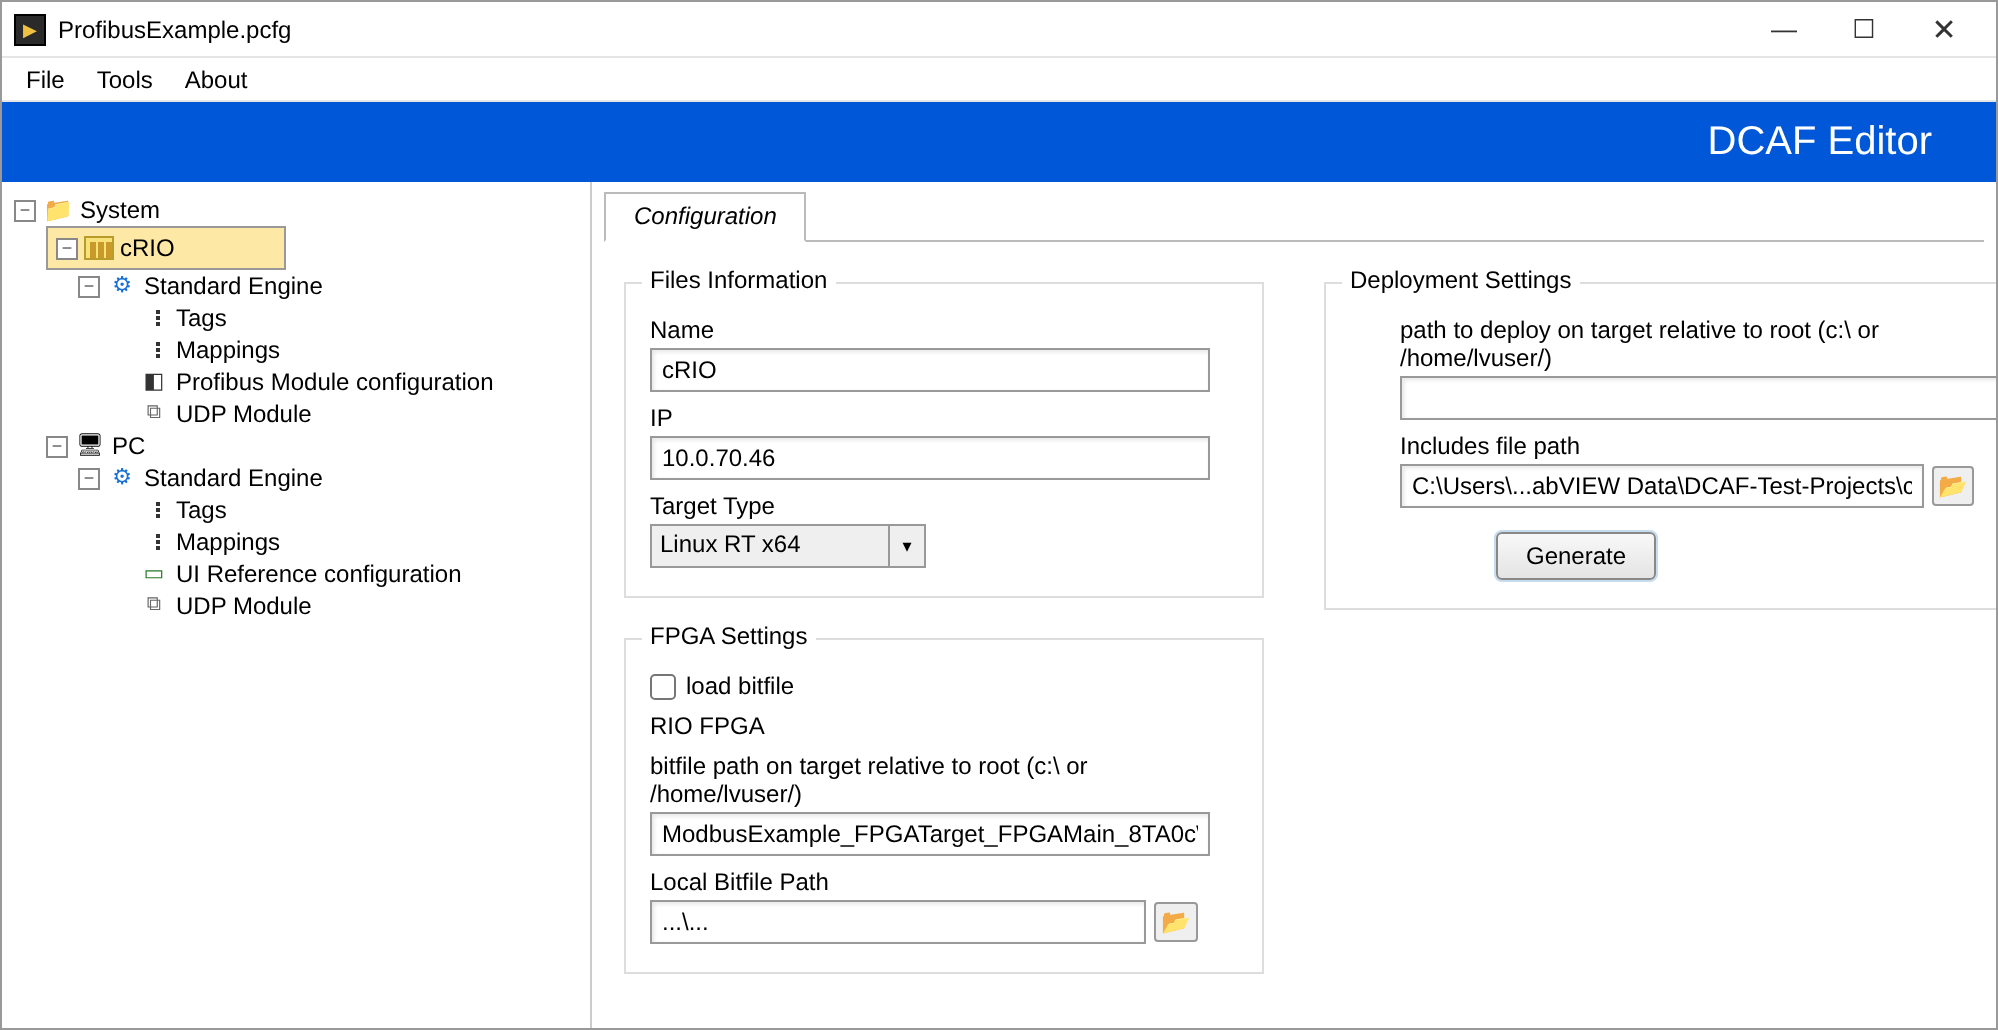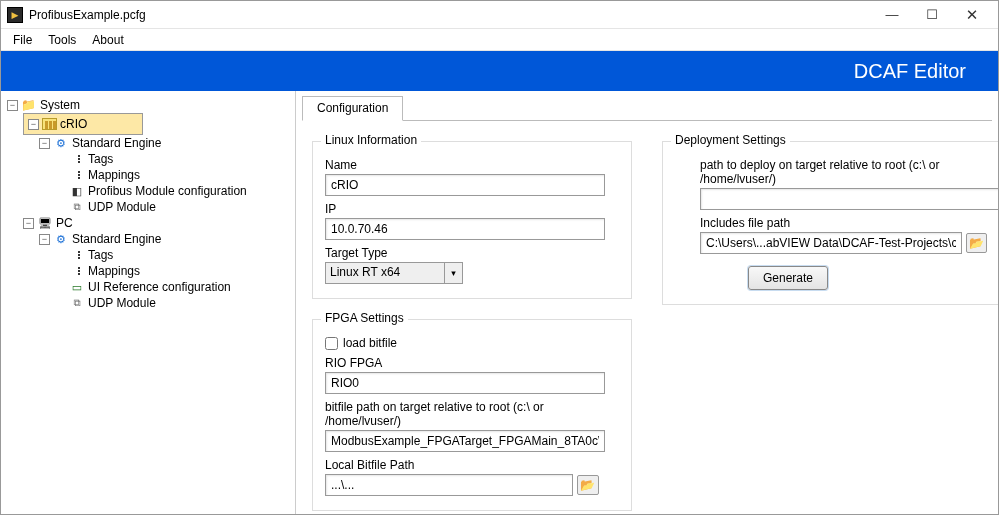--- a/index.html
+++ b/index.html
@@ -29,21 +29,21 @@
 .ic.mod::before { content: "◧"; color: #333; font-size: 11px; }
 .ic.udp::before { content: "⧉"; color: #666; font-size: 10px; }
 .ic.monitor::before { content: "🖥"; font-size: 11px; }
 .ic.ui::before { content: "▭"; color: #2a7a2a; font-size: 11px; }
 .ic.crio { background: #f7e27a; border: 1px solid #b89b2a; width: 15px; height: 12px; position: relative; }
 .ic.crio::after { content: ""; position: absolute; left: 2px; top: 2px; width: 3px; height: 8px; background: #c99a2a; box-shadow: 4px 0 0 #c99a2a, 8px 0 0 #c99a2a; }
 .node.sel { background: #fde8a6; }
 .main { flex: 1; padding: 4px 6px; overflow: auto; }
 .tabs { display: flex; border-bottom: 1px solid #bbb; height: 26px; }
 .tab { padding: 4px 14px; border: 1px solid #bbb; border-bottom: none; background: #f5f5f5; margin-right: -1px; position: relative; top: 1px; font-size: 12px; }
-.tab.active { background: #fff; border-bottom: 1px solid #fff; }
+.tab.active { background: #fff; border-bottom: 1px solid #fff; font-style: italic; }
 .tabbody { padding: 20px 10px 10px 10px; display: flex; gap: 30px; align-items: flex-start; }
 .col { display: flex; flex-direction: column; gap: 20px; }
 .group { border: 1px solid #ddd; padding: 10px 12px 14px 12px; position: relative; }
 .group .legend { position: absolute; top: -9px; left: 8px; background: #fff; padding: 0 4px; font-size: 12px; }
 .field { margin-top: 6px; }
 .field label { display: block; font-size: 12px; margin-bottom: 2px; }
 .txt { width: 280px; height: 22px; border: 1px solid #999; box-shadow: inset 1px 1px 2px rgba(0,0,0,0.1); padding: 2px 5px; font-size: 12px; font-family: inherit; }
 .txt.wide { width: 300px; }
 .sel-wrap { display: inline-flex; }
 .sel { width: 120px; height: 22px; border: 1px solid #999; background: #efefef; padding: 2px 4px; font-size: 12px; }
@@ -204,21 +204,21 @@
   </div>
 
   <div class="main">
     <div class="tabs">
       <div class="tab active">Configuration</div>
     </div>
 
     <div class="tabbody">
       <div class="col">
         <div class="group" style="width:320px;">
-          <div class="legend">Linux Information</div>
+          <div class="legend">Files Information</div>
           <div class="field">
             <label>Name</label>
             <input class="txt" value="cRIO" style="">
           </div>
           <div class="field">
             <label>IP</label>
             <input class="txt" value="10.0.70.46" style="">
           </div>
           <div class="field">
             <label>Target Type</label>
@@ -230,21 +230,20 @@
         </div>
 
         <div class="group" style="width:320px;">
           <div class="legend">FPGA Settings</div>
           <div class="field chk">
             <input type="checkbox" style="">
             <span>load bitfile</span>
           </div>
           <div class="field">
             <label>RIO FPGA</label>
-            <input class="txt" value="RIO0" style="">
           </div>
           <div class="field">
             <label>bitfile path on target relative to root (c:\ or /home/lvuser/)</label>
             <input class="txt" value="ModbusExample_FPGATarget_FPGAMain_8TA0cWvS3uQ.lvbitx" style="">
           </div>
           <div class="field">
             <label>Local Bitfile Path</label>
             <div class="pathrow">
               <input class="txt" style="width: 248px;" value="...\...">
               <div class="browse"></div>

